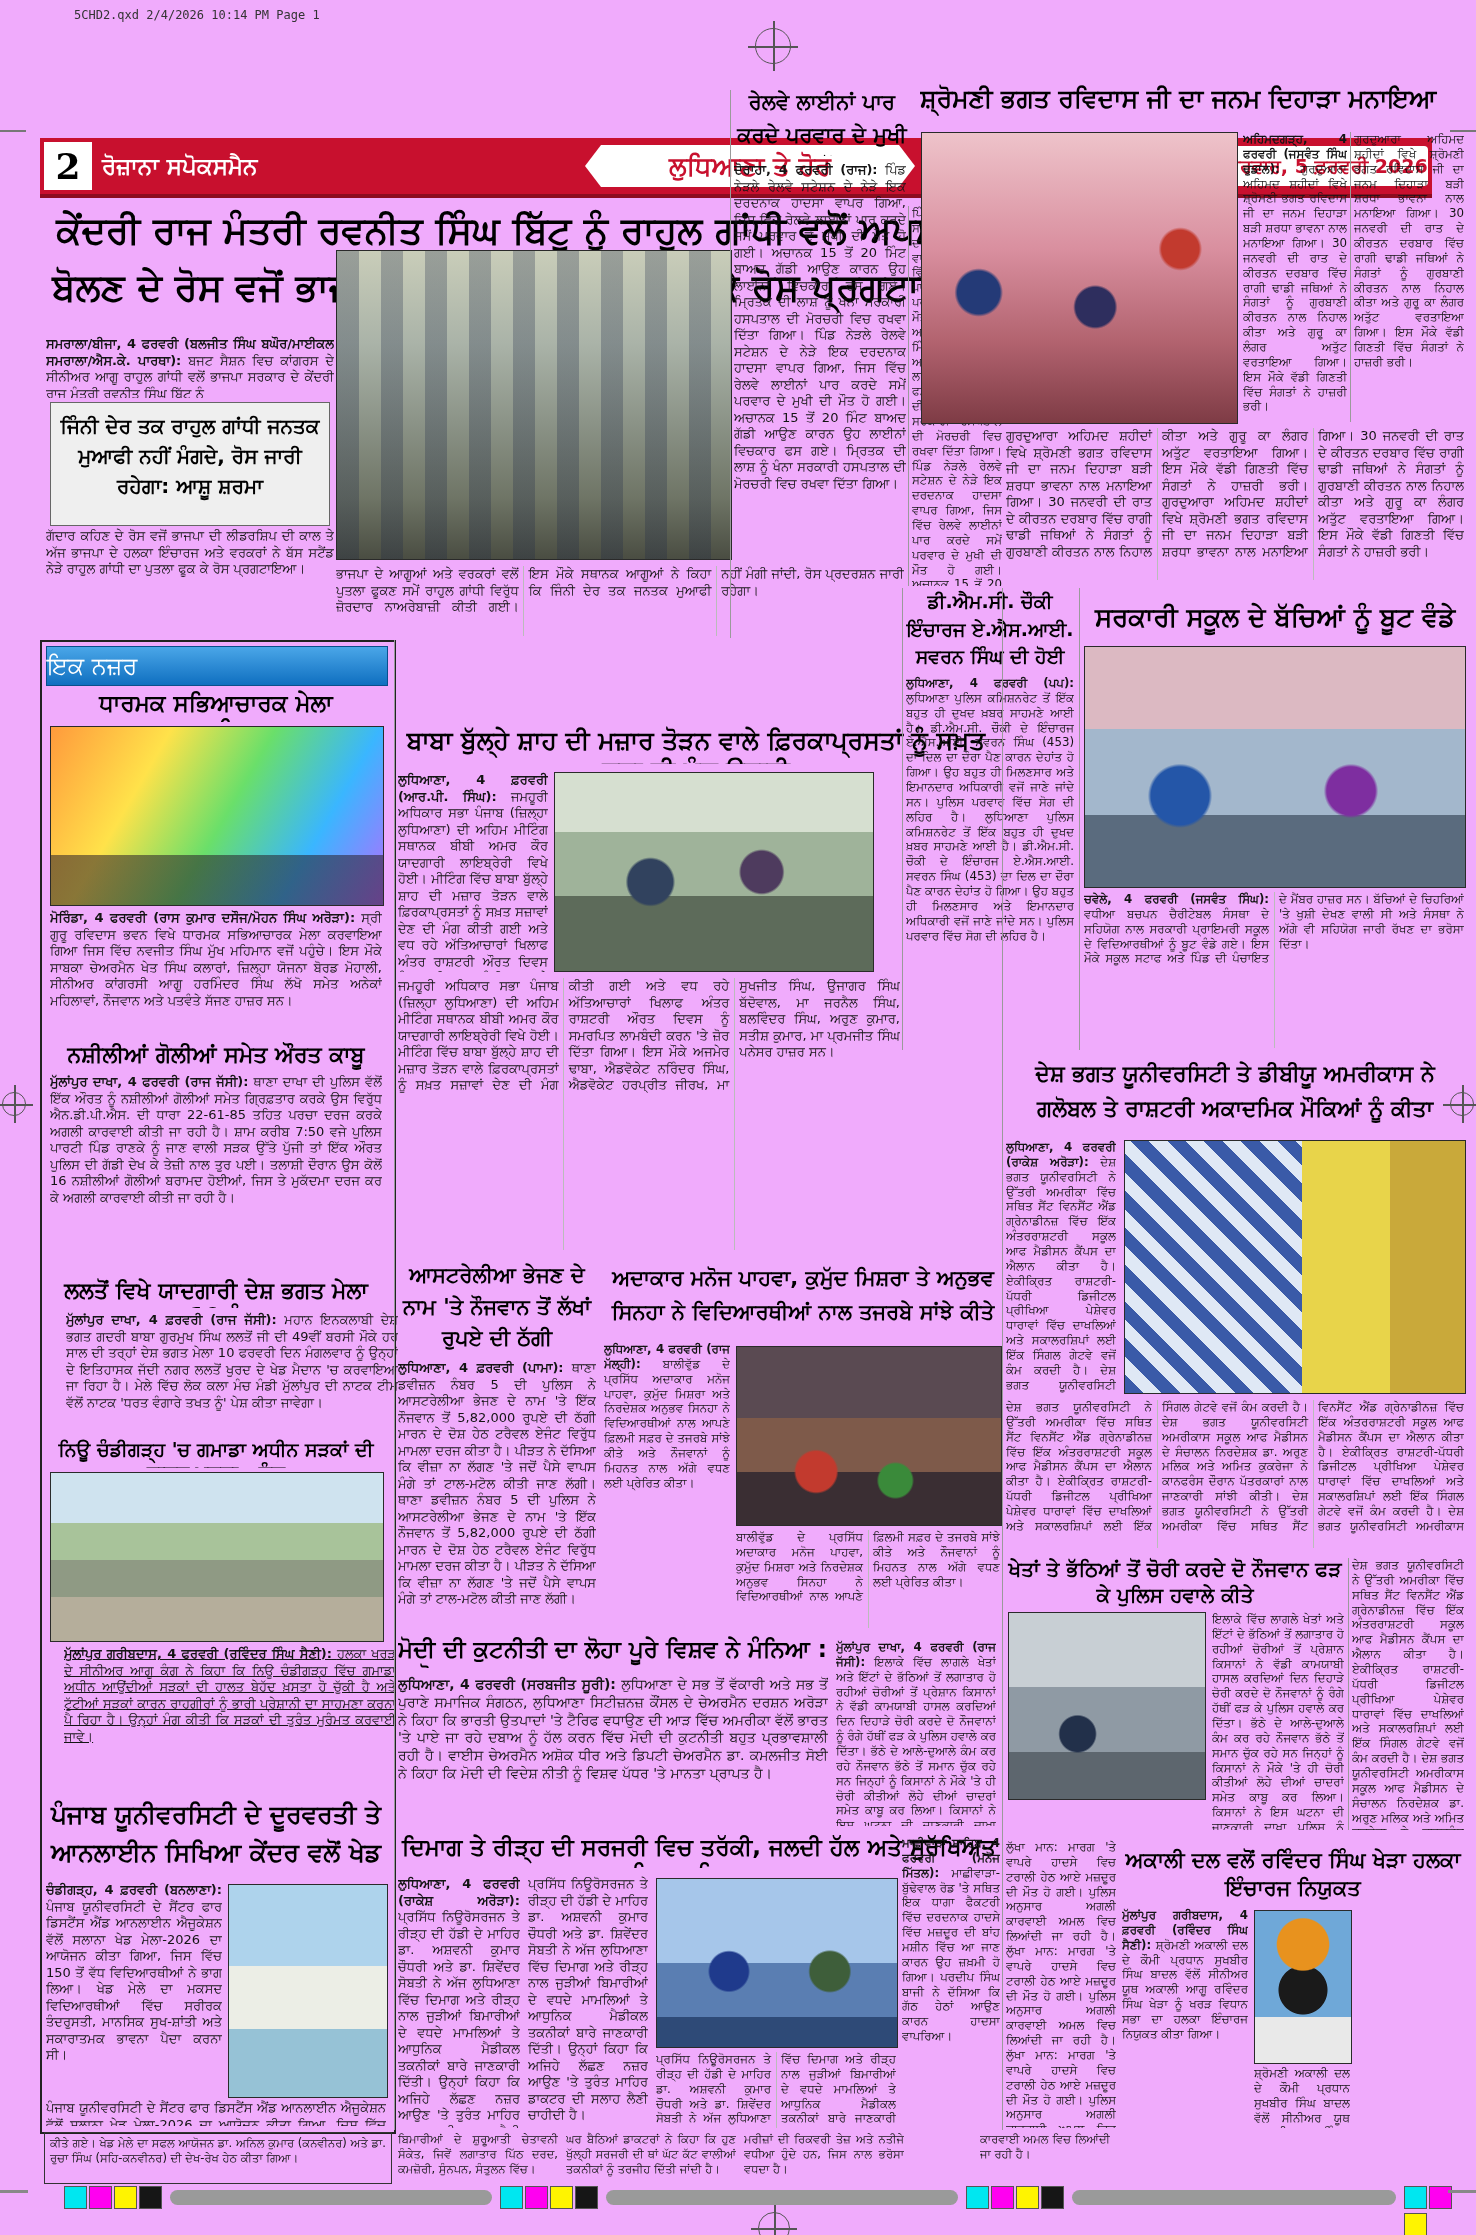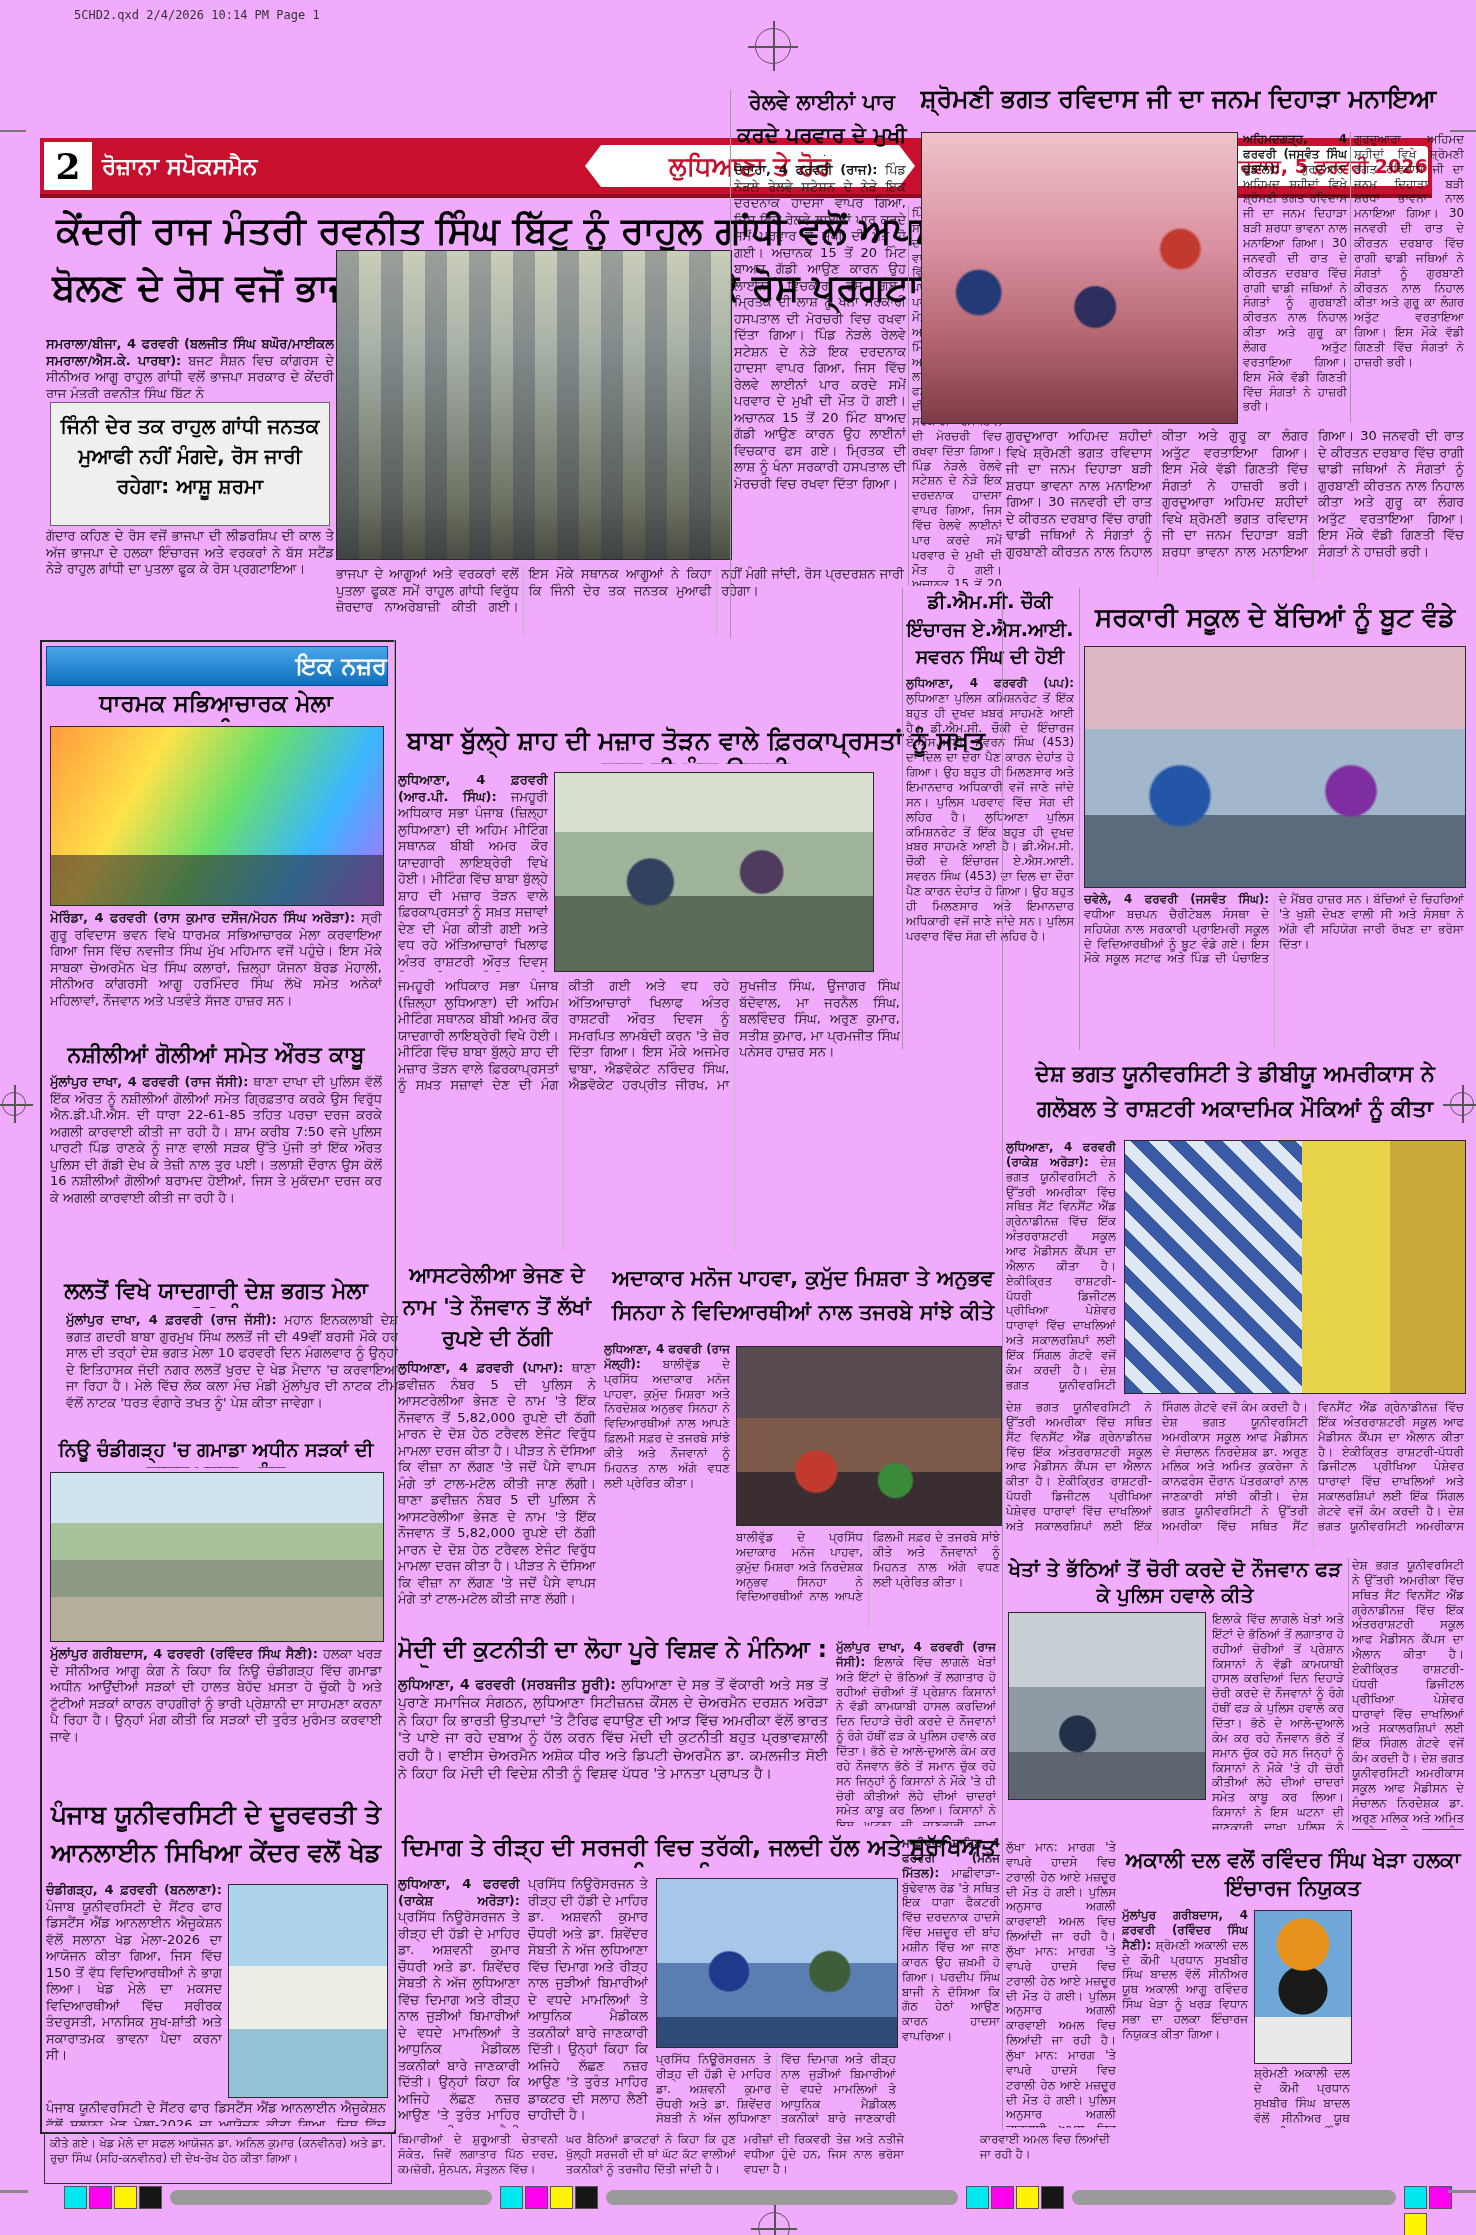--- a/index.html
+++ b/index.html
@@ -19,21 +19,21 @@
   .ctr{text-align:center;}
   .b{font-size:13px;line-height:1.27;text-align:justify;overflow:hidden;color:#141414;}
   .b12{font-size:11.8px;line-height:1.26;}
   .b14{font-size:14px;}
   .dl{font-weight:bold;}
   .note{font-size:11.5px;line-height:1.3;text-align:justify;overflow:hidden;color:#141414;}
   .cols2{column-count:2;column-gap:10px;column-rule:1px solid #bbb;}
   .cols3{column-count:3;column-gap:10px;column-rule:1px solid #bbb;}
   .quote{background:#efefef;border:1.5px solid #666;font-weight:bold;font-size:20px;line-height:1.5;text-align:center;padding:8px 6px;overflow:hidden;}
   .railbox{border:2px solid #222;}
-  .iknazar{background:linear-gradient(180deg,#4aa6e8,#0f6fc0);color:#fff;font-weight:bold;font-size:24px;text-align:right;line-height:38px;border:1px solid #0a4f8c;}
+  .iknazar{background:linear-gradient(180deg,#4aa6e8,#0f6fc0);color:#fff;font-weight:normal;font-size:24px;text-align:left;line-height:38px;border:1px solid #0a4f8c;}
   .vr{background:#9a9a9a;width:1px;}
   .bbox{border:1.5px solid #333;padding:3px 5px;}
   
   .ph{border:1px solid #2a2a2a;overflow:hidden;}
   .ph-protest{background:
      repeating-linear-gradient(90deg,rgba(30,40,70,.28) 0 22px,rgba(0,0,0,0) 22px 44px),
      linear-gradient(180deg,#c9cdb9 0%,#aab3a8 30%,#8c9488 55%,#6f7566 80%,#4a4d42 100%);}
   .ph-ravidas{background:
      radial-gradient(circle at 18% 55%,#243a77 0 7%,transparent 8%),
      radial-gradient(circle at 55% 60%,#2e2e5e 0 8%,transparent 9%),
@@ -149,21 +149,21 @@
     <span class="dl">ਮੁੱਲਾਂਪੁਰ ਦਾਖਾ, 4 ਫਰਵਰੀ (ਰਾਜ ਜੱਸੀ):</span>
     <span>ਥਾਣਾ ਦਾਖਾ ਦੀ ਪੁਲਿਸ ਵੱਲੋਂ ਇੱਕ ਔਰਤ ਨੂੰ ਨਸ਼ੀਲੀਆਂ ਗੋਲੀਆਂ ਸਮੇਤ ਗ੍ਰਿਫ਼ਤਾਰ ਕਰਕੇ ਉਸ ਵਿਰੁੱਧ ਐਨ.ਡੀ.ਪੀ.ਐਸ. ਦੀ ਧਾਰਾ 22-61-85 ਤਹਿਤ ਪਰਚਾ ਦਰਜ ਕਰਕੇ ਅਗਲੀ ਕਾਰਵਾਈ ਕੀਤੀ ਜਾ ਰਹੀ ਹੈ। ਸ਼ਾਮ ਕਰੀਬ 7:50 ਵਜੇ ਪੁਲਿਸ ਪਾਰਟੀ ਪਿੰਡ ਰਾਣਕੇ ਨੂੰ ਜਾਣ ਵਾਲੀ ਸੜਕ ਉੱਤੇ ਪੁੱਜੀ ਤਾਂ ਇੱਕ ਔਰਤ ਪੁਲਿਸ ਦੀ ਗੱਡੀ ਦੇਖ ਕੇ ਤੇਜ਼ੀ ਨਾਲ ਤੁਰ ਪਈ। ਤਲਾਸ਼ੀ ਦੌਰਾਨ ਉਸ ਕੋਲੋਂ 16 ਨਸ਼ੀਲੀਆਂ ਗੋਲੀਆਂ ਬਰਾਮਦ ਹੋਈਆਂ, ਜਿਸ ਤੇ ਮੁਕੱਦਮਾ ਦਰਜ ਕਰ ਕੇ ਅਗਲੀ ਕਾਰਵਾਈ ਕੀਤੀ ਜਾ ਰਹੀ ਹੈ।</span>
   </div>
   <div class="abs hl ctr" style="left:48px;top:1278px;width:336px;height:30px;font-size:22px;">ਲਲਤੋਂ ਵਿਖੇ ਯਾਦਗਾਰੀ ਦੇਸ਼ ਭਗਤ ਮੇਲਾ 10 ਨੂੰ</div>
   <div class="abs b" style="left:38px;top:1312px;width:332px;height:122px;margin-left:28px;">
     <span class="dl">ਮੁੱਲਾਂਪੁਰ ਦਾਖਾ, 4 ਫ਼ਰਵਰੀ (ਰਾਜ ਜੱਸੀ):</span>
     <span>ਮਹਾਨ ਇਨਕਲਾਬੀ ਦੇਸ਼ ਭਗਤ ਗਦਰੀ ਬਾਬਾ ਗੁਰਮੁਖ ਸਿੰਘ ਲਲਤੋਂ ਜੀ ਦੀ 49ਵੀਂ ਬਰਸੀ ਮੌਕੇ ਹਰ ਸਾਲ ਦੀ ਤਰ੍ਹਾਂ ਦੇਸ਼ ਭਗਤ ਮੇਲਾ 10 ਫਰਵਰੀ ਦਿਨ ਮੰਗਲਵਾਰ ਨੂੰ ਉਨ੍ਹਾਂ ਦੇ ਇਤਿਹਾਸਕ ਜੱਦੀ ਨਗਰ ਲਲਤੋਂ ਖੁਰਦ ਦੇ ਖੇਡ ਮੈਦਾਨ 'ਚ ਕਰਵਾਇਆ ਜਾ ਰਿਹਾ ਹੈ। ਮੇਲੇ ਵਿੱਚ ਲੋਕ ਕਲਾ ਮੰਚ ਮੰਡੀ ਮੁੱਲਾਂਪੁਰ ਦੀ ਨਾਟਕ ਟੀਮ ਵੱਲੋਂ ਨਾਟਕ 'ਧਰਤ ਵੰਗਾਰੇ ਤਖਤ ਨੂੰ' ਪੇਸ਼ ਕੀਤਾ ਜਾਵੇਗਾ।</span>
   </div>
   <div class="abs hl ctr" style="left:48px;top:1438px;width:336px;height:30px;font-size:19px;">ਨਿਊ ਚੰਡੀਗੜ੍ਹ 'ਚ ਗਮਾਡਾ ਅਧੀਨ ਸੜਕਾਂ ਦੀ ਹਾਲਤ ਖ਼ਸਤਾ : ਕੰਗ</div>
   <div class="abs ph ph-road" style="left:50px;top:1472px;width:332px;height:168px;"></div>
-  <div class="abs b" style="left:50px;top:1646px;width:332px;height:134px;">
+  <div class="abs b" style="left:64px;top:1646px;width:332px;height:134px;text-decoration:underline;">
     <span class="dl">ਮੁੱਲਾਂਪੁਰ ਗਰੀਬਦਾਸ, 4 ਫਰਵਰੀ (ਰਵਿੰਦਰ ਸਿੰਘ ਸੈਣੀ):</span>
     <span>ਹਲਕਾ ਖਰੜ ਦੇ ਸੀਨੀਅਰ ਆਗੂ ਕੰਗ ਨੇ ਕਿਹਾ ਕਿ ਨਿਊ ਚੰਡੀਗੜ੍ਹ ਵਿੱਚ ਗਮਾਡਾ ਅਧੀਨ ਆਉਂਦੀਆਂ ਸੜਕਾਂ ਦੀ ਹਾਲਤ ਬੇਹੱਦ ਖ਼ਸਤਾ ਹੋ ਚੁੱਕੀ ਹੈ ਅਤੇ ਟੁੱਟੀਆਂ ਸੜਕਾਂ ਕਾਰਨ ਰਾਹਗੀਰਾਂ ਨੂੰ ਭਾਰੀ ਪ੍ਰੇਸ਼ਾਨੀ ਦਾ ਸਾਹਮਣਾ ਕਰਨਾ ਪੈ ਰਿਹਾ ਹੈ। ਉਨ੍ਹਾਂ ਮੰਗ ਕੀਤੀ ਕਿ ਸੜਕਾਂ ਦੀ ਤੁਰੰਤ ਮੁਰੰਮਤ ਕਰਵਾਈ ਜਾਵੇ।</span>
   </div>
 
   <div class="abs hl ctr" style="left:46px;top:1796px;width:340px;height:78px;font-size:25px;line-height:1.5;">ਪੰਜਾਬ ਯੂਨੀਵਰਸਿਟੀ ਦੇ ਦੂਰਵਰਤੀ ਤੇ ਆਨਲਾਈਨ ਸਿਖਿਆ ਕੇਂਦਰ ਵਲੋਂ ਖੇਡ ਮੇਲਾ-2026 ਦਾ ਆਯੋਜਨ</div>
   <div class="abs b" style="left:46px;top:1882px;width:176px;height:214px;">
     <span class="dl">ਚੰਡੀਗੜ੍ਹ, 4 ਫ਼ਰਵਰੀ (ਬਨਲਾਣਾ):</span>
     <span>ਪੰਜਾਬ ਯੂਨੀਵਰਸਿਟੀ ਦੇ ਸੈਂਟਰ ਫਾਰ ਡਿਸਟੈਂਸ ਐਂਡ ਆਨਲਾਈਨ ਐਜੂਕੇਸ਼ਨ ਵੱਲੋਂ ਸਲਾਨਾ ਖੇਡ ਮੇਲਾ-2026 ਦਾ ਆਯੋਜਨ ਕੀਤਾ ਗਿਆ, ਜਿਸ ਵਿੱਚ 150 ਤੋਂ ਵੱਧ ਵਿਦਿਆਰਥੀਆਂ ਨੇ ਭਾਗ ਲਿਆ। ਖੇਡ ਮੇਲੇ ਦਾ ਮਕਸਦ ਵਿਦਿਆਰਥੀਆਂ ਵਿੱਚ ਸਰੀਰਕ ਤੰਦਰੁਸਤੀ, ਮਾਨਸਿਕ ਸੁਖ-ਸ਼ਾਂਤੀ ਅਤੇ ਸਕਾਰਾਤਮਕ ਭਾਵਨਾ ਪੈਦਾ ਕਰਨਾ ਸੀ।</span>
   </div>
   <div class="abs ph ph-pu" style="left:228px;top:1884px;width:158px;height:212px;"></div>

